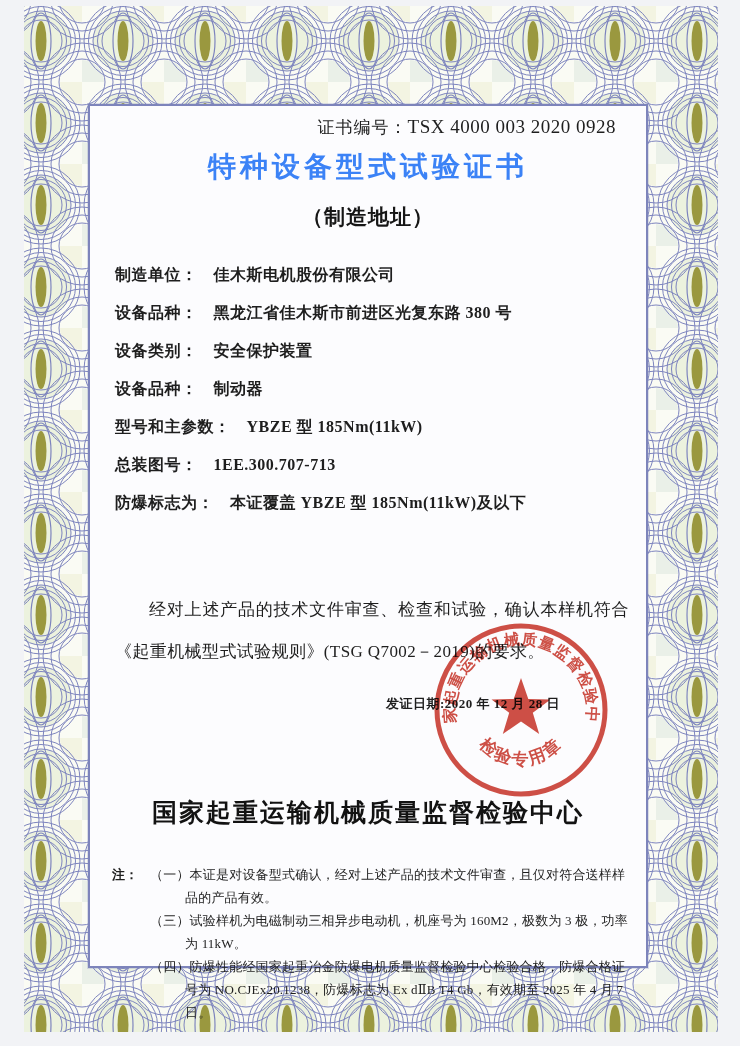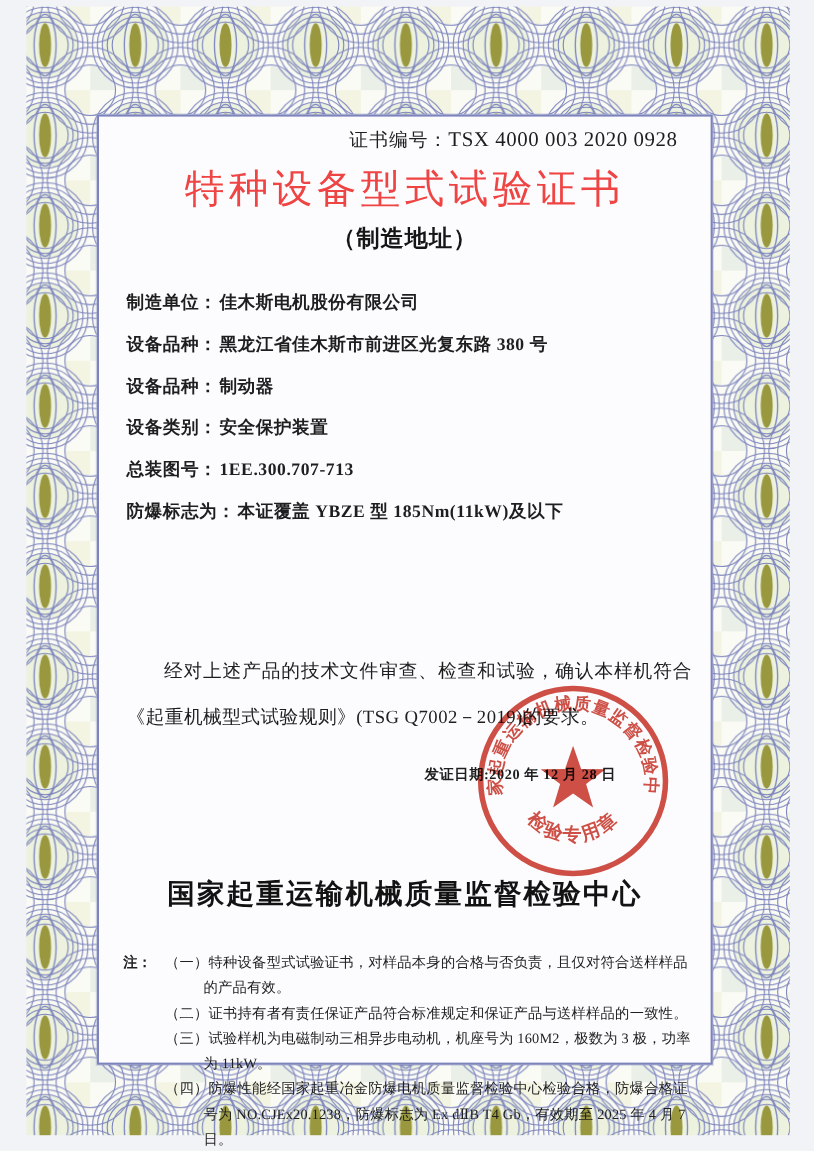--- a/index.html
+++ b/index.html
@@ -3,25 +3,25 @@
 <meta charset="utf-8">
 <style>
   html,body{margin:0;padding:0;}
   body{width:740px;height:1046px;background:#e9ebee;font-family:"Liberation Serif","DejaVu Serif",serif;color:#1e1e1e;}
   .page{position:relative;width:740px;height:1046px;background:#f2f3f6;overflow:hidden;}
   .art{position:absolute;left:0;top:0;}
   .panel{position:absolute;left:88px;top:104px;width:560px;height:864px;background:#fcfcfe;border:2px solid #7d84bb;box-sizing:border-box;box-shadow:0 0 0 1px rgba(125,132,187,.25);}
   .cert-no{position:absolute;top:10px;right:30px;white-space:nowrap;}
   .cert-no .lbl{font-size:17px;letter-spacing:1px;}
   .cert-no .num{font-size:19px;letter-spacing:.5px;}
-  .title{position:absolute;top:42px;left:0;width:100%;text-align:center;font-family:"Liberation Sans","DejaVu Sans",sans-serif;font-size:36px;font-weight:400;letter-spacing:4px;color:#ef4444;}
+  .title{position:absolute;top:42px;left:0;width:100%;text-align:center;font-family:"Liberation Sans","DejaVu Sans",sans-serif;font-size:28px;font-weight:700;letter-spacing:4px;color:#3b82f6;}
   .subtitle{position:absolute;top:97px;left:0;width:100%;text-align:center;font-family:"Liberation Sans","DejaVu Sans",sans-serif;font-size:21px;font-weight:700;letter-spacing:1px;color:#161616;}
   .fields{position:absolute;top:150px;left:25px;right:14px;}
   .field{height:38px;padding-top:9px;box-sizing:border-box;font-size:16px;font-weight:600;letter-spacing:.5px;white-space:nowrap;}
-  .field .fvalue{margin-left:2px;}
+  .field .fvalue{margin-left:16px;}
   .statement{position:absolute;top:466px;left:25px;width:514px;font-size:17px;font-weight:500;line-height:42px;text-indent:2em;text-align:justify;letter-spacing:.4px;}
   .date-line{position:absolute;font-size:13px;font-weight:600;letter-spacing:.5px;white-space:nowrap;}
   .date-issue{top:589px;left:296px;}
   .date-review{top:622px;left:270px;}
   .issuer{position:absolute;top:690px;left:0;width:100%;text-align:center;font-family:"Liberation Sans","DejaVu Sans",sans-serif;font-size:25px;font-weight:700;letter-spacing:2px;color:#121212;}
   .notes{position:absolute;top:757px;left:22px;width:526px;font-size:13px;line-height:23px;}
   .notes-label{position:absolute;left:0;top:0;font-weight:600;}
   .notes-items{margin-left:38px;}
   .note-item{padding-left:35px;text-indent:-35px;letter-spacing:.2px;}
   .seal{position:absolute;left:428px;top:617px;mix-blend-mode:multiply;}
@@ -69,37 +69,37 @@
     <div class="cert-no">
       <span class="lbl">证书编号：</span><span class="num">TSX 4000 003 2020 0928</span>
     </div>
 
     <div class="title">特种设备型式试验证书</div>
     <div class="subtitle">（制造地址）</div>
 
     <div class="fields">
       <div class="field"><span class="flabel">制造单位：</span><span class="fvalue">佳木斯电机股份有限公司</span></div>
       <div class="field"><span class="flabel">设备品种：</span><span class="fvalue">黑龙江省佳木斯市前进区光复东路 380 号</span></div>
+      <div class="field"><span class="flabel">设备类别：</span><span class="fvalue">安全保护装置</span></div>
       <div class="field"><span class="flabel">设备品种：</span><span class="fvalue">制动器</span></div>
-      <div class="field"><span class="flabel">设备类别：</span><span class="fvalue">安全保护装置</span></div>
+      <div class="field"><span class="flabel">型号和主参数：</span><span class="fvalue">YBZE 型 185Nm(11kW)</span></div>
       <div class="field"><span class="flabel">总装图号：</span><span class="fvalue">1EE.300.707-713</span></div>
       <div class="field"><span class="flabel">防爆标志为：</span><span class="fvalue">本证覆盖 YBZE 型 185Nm(11kW)及以下</span></div>
     </div>
 
     <p class="statement">经对上述产品的技术文件审查、检查和试验，确认本样机符合《起重机械型式试验规则》(TSG Q7002－2019)的要求。</p>
 
     <div class="date-line date-issue">发证日期:2020 年 12 月 28 日</div>
 
     <div class="issuer">国家起重运输机械质量监督检验中心</div>
 
     <div class="notes">
       <span class="notes-label">注：</span>
       <div class="notes-items">
-        <div class="note-item">（一）特种设备型式试验证书，对样品本身的合格与否负责，且仅对符合送样样品的产品有效。</div>
-        <div class="note-item">（二）证书持有者有责任保证产品符合标准规定和保证产品与送样样品的一致性。</div>
+        <div class="note-item">（一）本证是对设备型式确认，经对上述产品的技术文件审查，且仅对符合送样样品的产品有效。</div>
         <div class="note-item">（三）试验样机为电磁制动三相异步电动机，机座号为 160M2，极数为 3 极，功率为 11kW。</div>
         <div class="note-item">（四）防爆性能经国家起重冶金防爆电机质量监督检验中心检验合格，防爆合格证号为 NO.CJEx20.1238，防爆标志为 Ex dⅡB T4 Gb，有效期至 2025 年 4 月 7 日。</div>
       </div>
     </div>
 
   </div>
 
   <svg class="seal" width="186" height="186" viewBox="0 0 186 186" aria-hidden="true">
     <g opacity="0.87">
       <circle cx="93" cy="93" r="84" fill="none" stroke="#c9372b" stroke-width="5"></circle>

